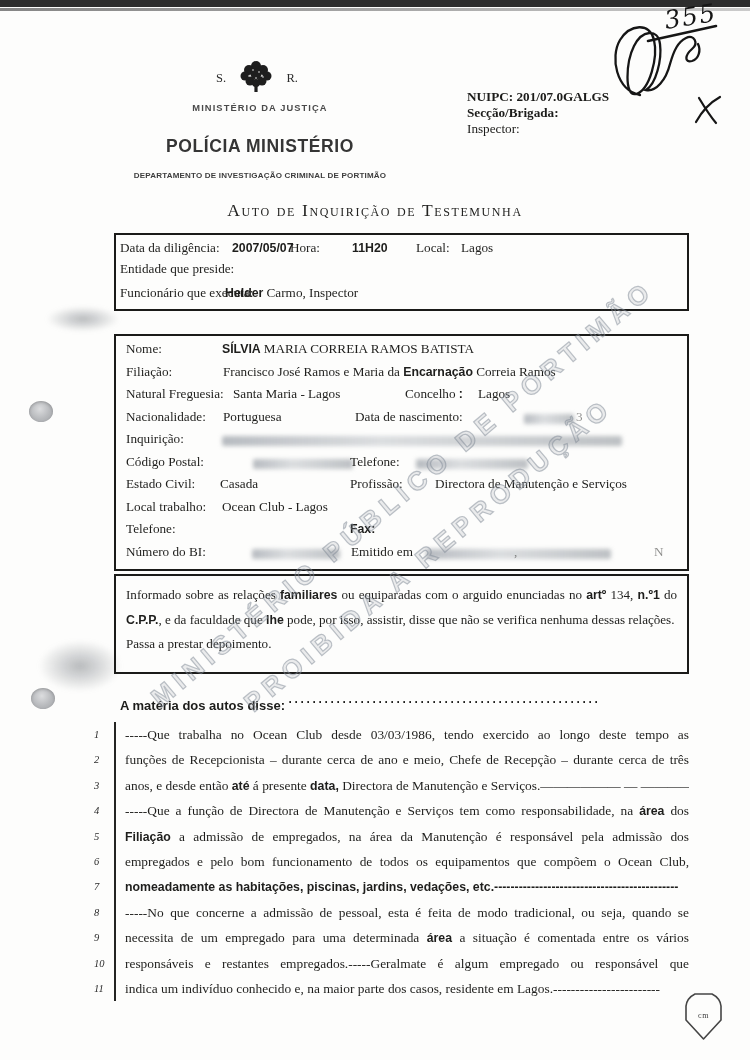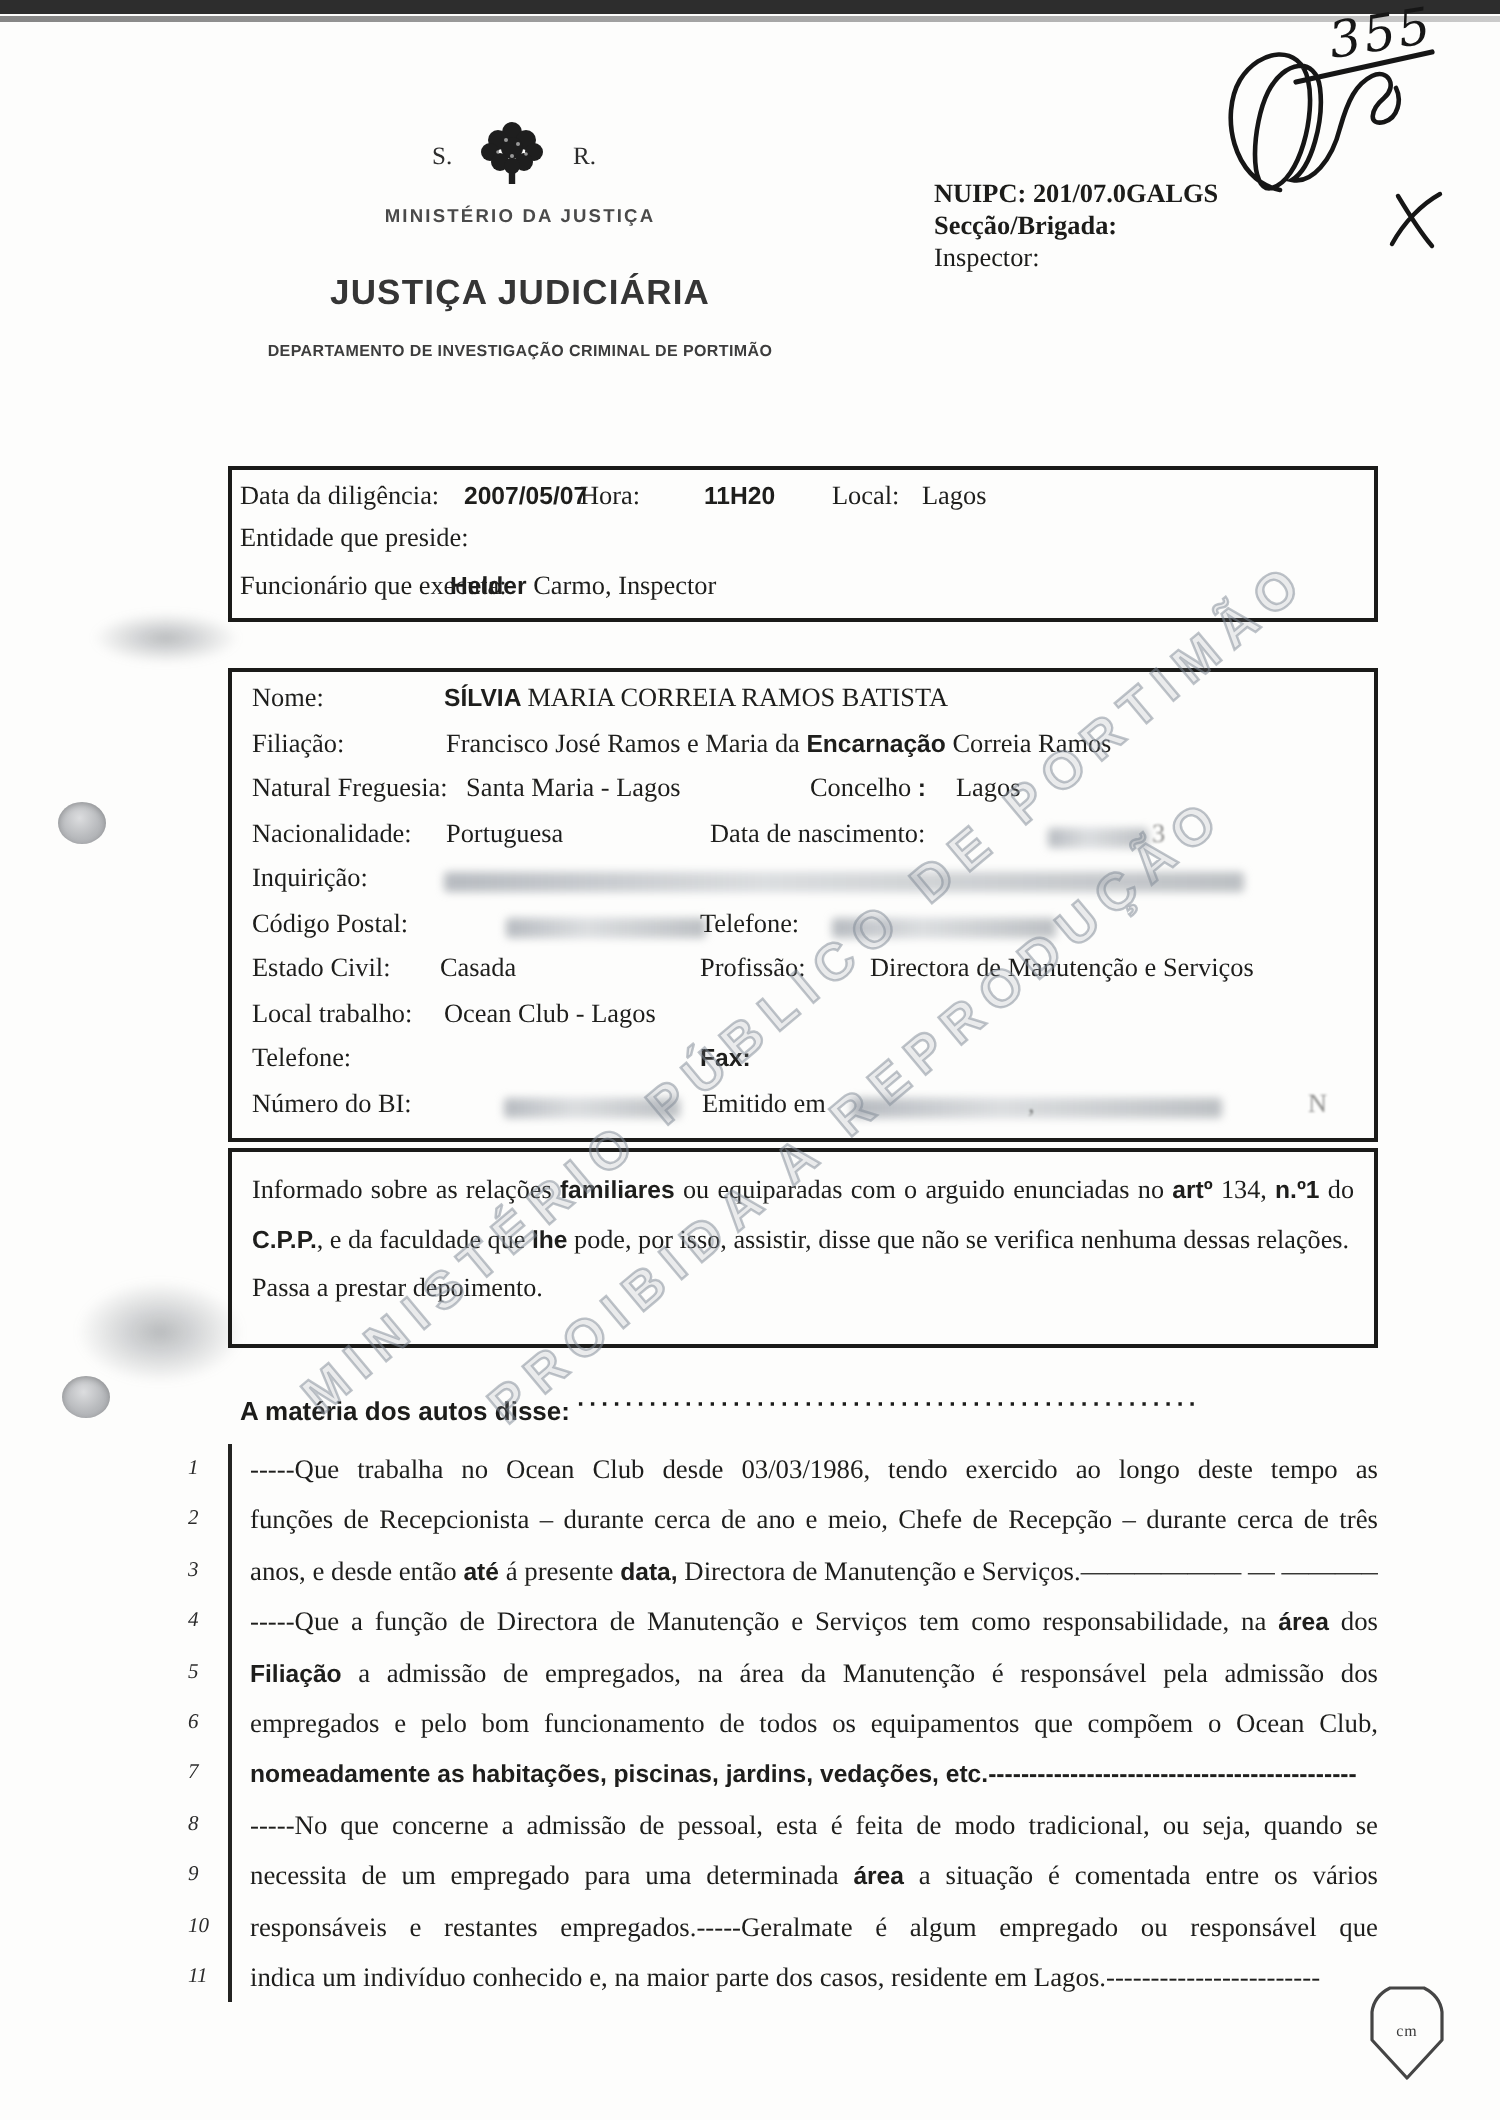--- a/index.html
+++ b/index.html
@@ -103,41 +103,42 @@
             <circle cx="20" cy="12" r="1"></circle>
             <circle cx="17" cy="18" r="1"></circle>
           <circle cx="10" cy="16" r=".9"></circle>
             <circle cx="24" cy="17" r=".9"></circle>
         </g>
       </svg>
     </span>
     <span>R.</span>
   </div>
   <div class="ministry">MINISTÉRIO DA JUSTIÇA</div>
-  <div class="org">JUSTIÇA JUDICIÁRIA</div>
+  <div class="org">POLÍCIA MINISTÉRIO</div>
   <div class="dept">DEPARTAMENTO DE INVESTIGAÇÃO CRIMINAL DE PORTIMÃO</div>
 
   <div class="case-block">
     <div class="b">NUIPC: 201/07.0GALGS</div>
     <div class="b">Secção/Brigada:</div>
     <div>Inspector:</div>
   </div>
 
   <div class="handwriting">
     <svg width="155" height="132" viewBox="0 0 155 132">
       <text x="68" y="27" font-size="25" font-style="italic" font-family="DejaVu Serif, serif" fill="#161616" transform="rotate(-9 68 27)" letter-spacing="1.5">355</text>
       <path d="M50,39 L118,24" stroke="#161616" stroke-width="2.6" fill="none" stroke-linecap="round"></path>
       <path d="M42,93 C18,88 12,55 22,38 C32,22 52,20 56,38 C60,55 52,88 38,92
                C26,95 28,60 36,44 C44,28 60,26 62,42 C64,58 58,82 48,88
                C58,90 68,78 72,62 C76,48 80,40 88,36 C96,32 101,41 94,47
                C87,53 86,61 94,59 C101,57 103,48 100,42" stroke="#161616" stroke-width="2.3" fill="none" stroke-linecap="round"></path>
       <path d="M98,120 C104,109 113,100 122,95 M101,96 C107,106 112,114 118,121" stroke="#161616" stroke-width="2.2" fill="none" stroke-linecap="round"></path>
     </svg>
   </div>
 
+  <div class="doc-title">Auto de Inquirição de Testemunha</div>
 
   <div class="box box1">
     <div id="diligence-rows">
         <div class="frow" style="height: 21px;">
           <span class="cell" style="left: 0px;"><span>Data da diligência:</span></span>
           <span class="cell" style="left: 112px;"><span class="bseg">2007/05/07</span></span>
           <span class="cell" style="left: 170px;"><span>Hora:</span></span>
           <span class="cell" style="left: 232px;"><span class="bseg">11H20</span></span>
           <span class="cell" style="left: 296px;"><span>Local:</span></span>
           <span class="cell" style="left: 341px;"><span>Lagos</span></span>

